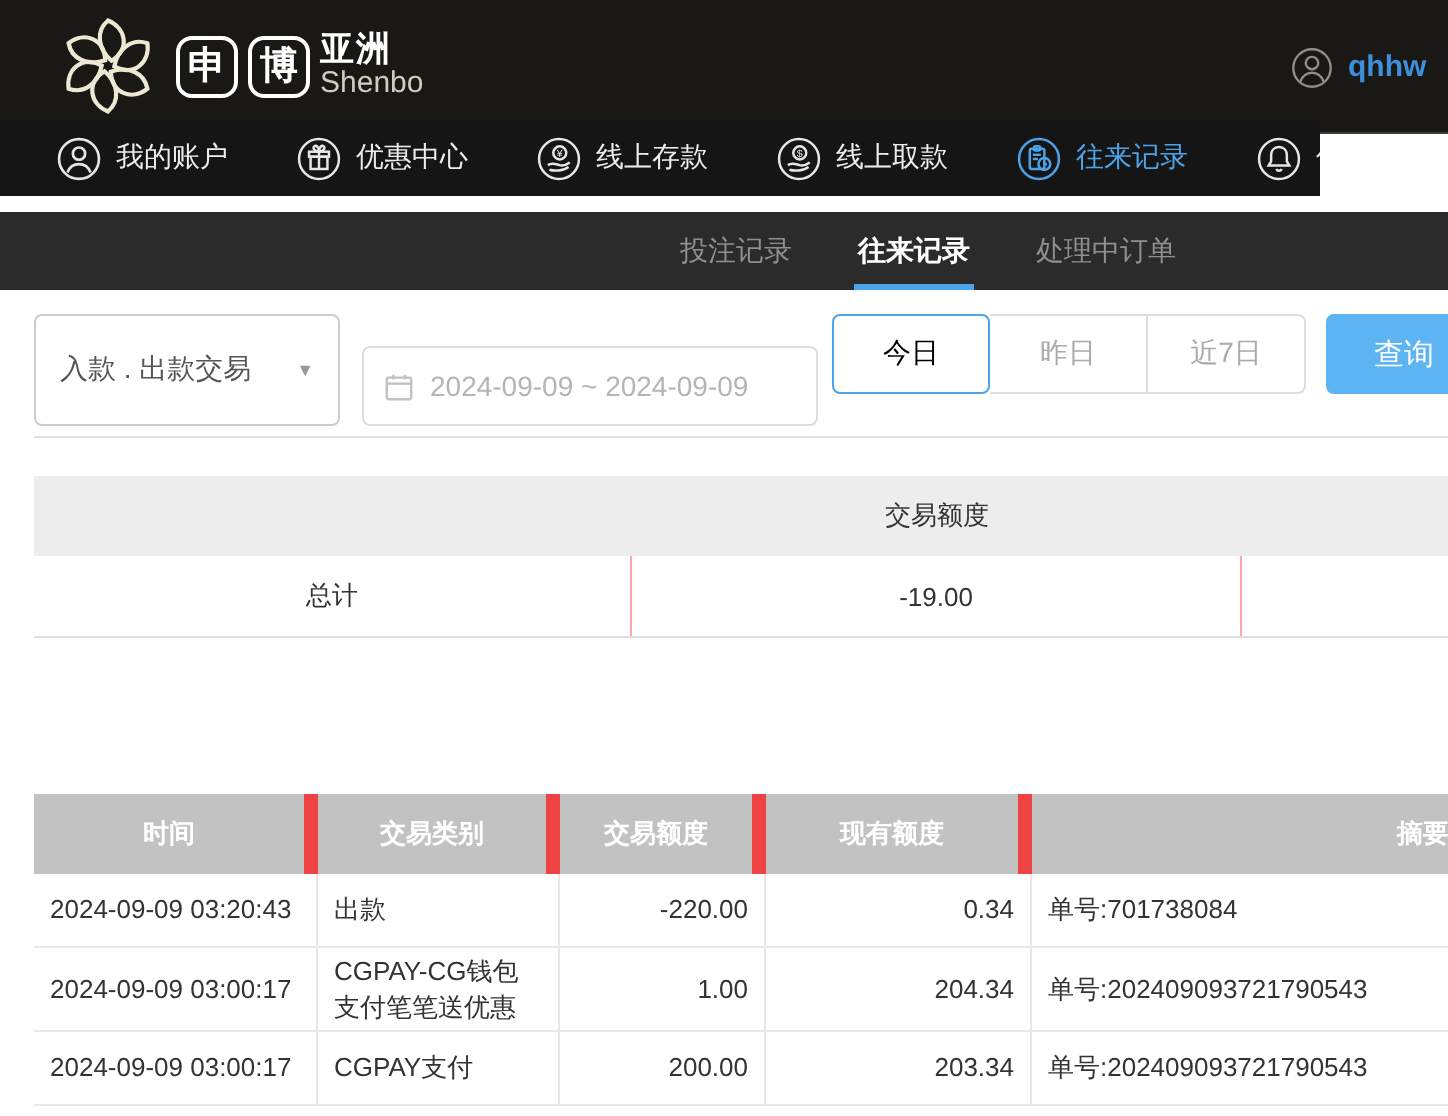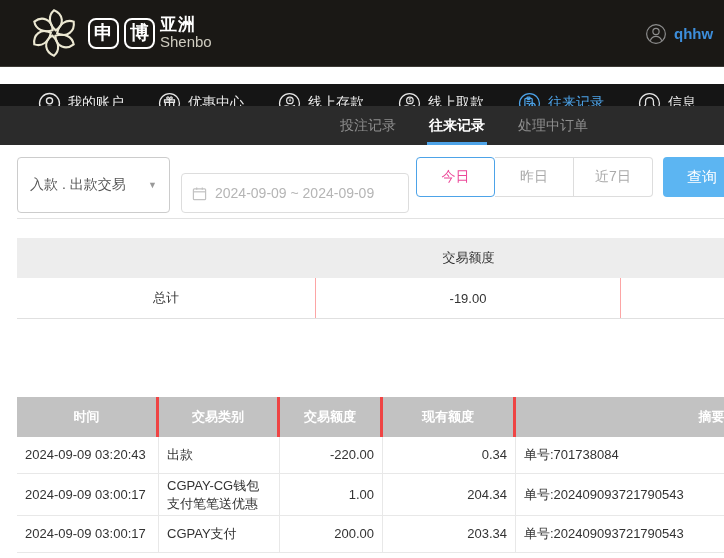--- a/index.html
+++ b/index.html
@@ -19,23 +19,23 @@
     align-items:center; justify-content:center; }
   .logo-text { margin-left:5px; line-height:1.05; }
   .logo-region { color:#fff; font-size:17px; font-weight:bold; letter-spacing:1px; }
   .logo-sub { color:#cfccc0; font-size:15px; }
   .user-area { position:absolute; right:0; top:0; height:67px; display:flex;
     align-items:center; gap:7px; padding-right:0; left:645px; overflow:hidden; }
   .user-icon { width:22px; height:22px; color:#8d8d8d; flex:0 0 auto; }
   .username { color:#3d8edb; font-size:15px; font-weight:bold; white-space:nowrap; }
 
   
-  .nav { position:absolute; top:84px; left:0; width:724px; height:38px;
+  .nav { position:absolute; top:60px; left:0; width:660px; height:38px;
     background:#151515; display:flex; align-items:center; gap:34px;
-    padding-left:38px; overflow:hidden; }
+    padding-left:28px; overflow:hidden; }
   .nav-item { display:flex; align-items:center; gap:7px; color:#ececec;
     font-size:14px; white-space:nowrap; cursor:pointer; }
   .nav-item .nav-icon { width:23px; height:23px; color:#e6e6e6; }
   .nav-item.active { color:#4da3e8; }
   .nav-item.active .nav-icon { color:#4da3e8; }
 
   
   .subnav { position:absolute; top:106px; left:0; width:724px; height:39px;
     background:#2b2b2b; }
   .tabs { position:absolute; left:340px; top:0; height:39px; display:flex; gap:33px; }
@@ -58,21 +58,21 @@
     display:flex; align-items:center; gap:8px; padding:0 10px; color:#b5b5b5;
     font-size:14px; margin-left:11px; cursor:pointer; background:#fff;margin-top:16px; }
   .cal-icon { width:15px; height:15px; color:#c2c2c2; }
   .quick-group { display:flex; margin-left:7px; }
   .quick-btn { height:40px; min-width:79px; padding:0 18px; background:#fff;
     border:1px solid #ddd; font-size:14px; color:#aaa; cursor:pointer;
     display:flex; align-items:center; justify-content:center; }
   .quick-btn:first-child { border-radius:4px 0 0 4px; }
   .quick-btn:last-child { border-radius:0 4px 4px 0; }
   .quick-btn + .quick-btn { border-left:none; }
-  .quick-btn.active { border:1px solid #4da3e8; color:#ec4899; border-radius:4px; }
+  .quick-btn.active { border:1px solid #4da3e8; color:#000000; border-radius:4px; }
   .search-btn { height:40px; width:78px; margin-left:10px; background:#5cb5f2;
     color:#fff; font-size:15px; border:none; border-radius:4px; cursor:pointer; }
 
   .hr-divider { position:absolute; top:73px; left:17px; width:707px; height:0;
     border-top:1px solid #e2e2e2; }
 
   
   .summary-table { position:absolute; top:93px; left:17px; width:890px;
     font-size:13px; color:#333; }
   .summary-head { height:40px; background:#ededed; display:grid;
@@ -83,21 +83,21 @@
   .summary-body .sb-cell { display:flex; align-items:center; justify-content:center;
     border-right:1px solid #fca5a5; }
   .summary-body .sb-cell:last-child { border-right:none; }
 
   
   .main-table { position:absolute; top:252px; left:17px; width:890px;
     font-size:13px; color:#333; }
   .mt-head { height:40px; background:#c2c2c2; color:#fff; font-weight:bold;
     display:grid; grid-template-columns:142px 121px 103px 133px 1fr; }
   .mt-head .mh-cell { display:flex; align-items:center; justify-content:center;
-    border-right:3px solid #ef4444; }
+    border-right:7px solid #ef4444; }
   .mt-head .mh-cell:last-child { border-right:none; }
   .mt-row { display:grid; grid-template-columns:142px 121px 103px 133px 1fr;
     border-bottom:1px solid #e8e8e8; min-height:37px; }
   .mt-row .mc { display:flex; align-items:center; padding:3px 8px;
     border-right:1px solid #e8e8e8; line-height:1.35; }
   .mt-row .mc:last-child { border-right:none; }
   .mc.num { justify-content:flex-end; }
 </style>
 </head>
 <body>

